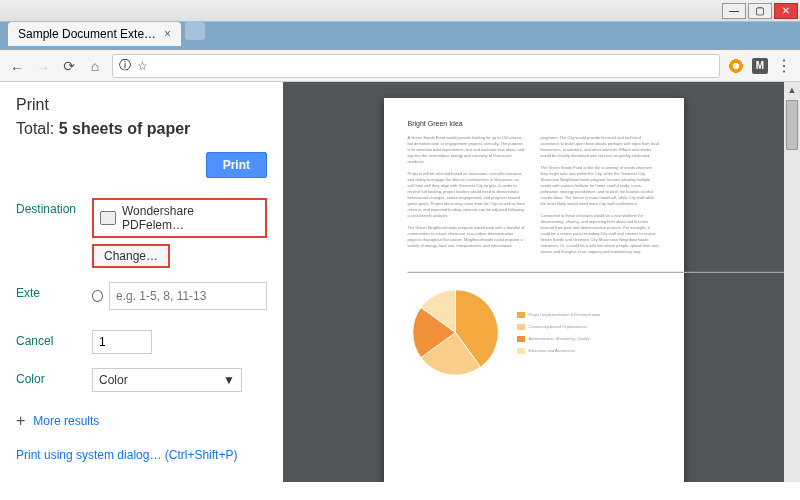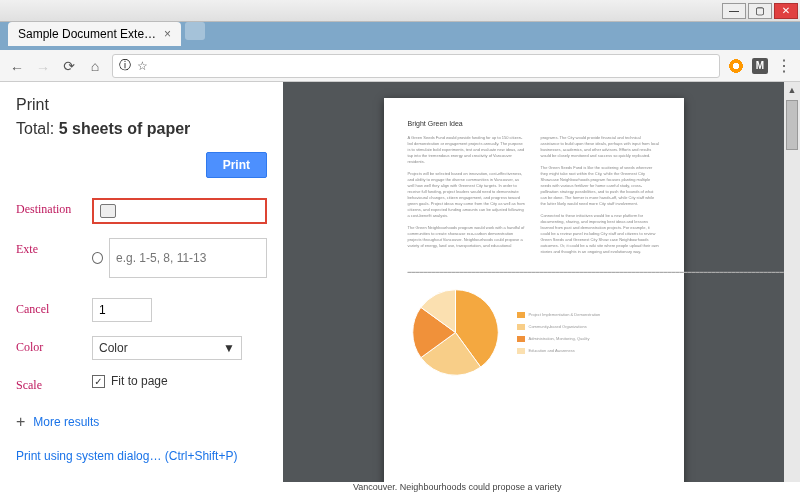--- a/index.html
+++ b/index.html
@@ -28,29 +28,29 @@
 .content { height: 418px; display: flex; }
 
 .print-panel { width: 283px; background: #fff; display: flex; flex-direction: column; padding: 14px 16px; font-size: 12px; color: #333; }
 .print-title { font-size: 16px; margin-bottom: 6px; }
 .total-line { font-size: 16px; margin-bottom: 14px; }
 .total-line b { font-weight: bold; }
 .btn-row { display: flex; justify-content: flex-end; gap: 8px; margin-bottom: 20px; }
 .btn { height: 26px; padding: 0 16px; border: 1px solid #ccc; background: #f5f5f5; border-radius: 2px; font-size: 12px; }
 .btn.primary { background: #4d90fe; border-color: #3079ed; color: #fff; font-weight: bold; }
 .form-row { display: flex; align-items: flex-start; margin-bottom: 14px; }
-.form-label { width: 76px; color: #be185d; font-size: 12px; padding-top: 4px; font-family: Liberation Serif, serif; }
+.form-label { width: 76px; color: #0f766e; font-size: 12px; padding-top: 4px; }
 .form-control { flex: 1; }
 .dest-box { border: 2px solid #d43; padding: 4px 6px; display: flex; align-items: center; gap: 6px; font-size: 12px; }
 .printer-icon { width: 16px; height: 14px; border: 1px solid #777; border-radius: 2px; background: #eee; position: relative; }
 .change-btn { border: 2px solid #d43; display: inline-block; padding: 3px 10px; margin-top: 6px; font-size: 12px; background: #f5f5f5; }
 .radio-row { display: flex; align-items: center; gap: 6px; margin-bottom: 6px; font-size: 12px; }
 .radio-dot { width: 12px; height: 12px; border: 1px solid #666; border-radius: 50%; display: inline-block; position: relative; }
 .radio-dot.sel::after { content: ""; width: 6px; height: 6px; background: #333; border-radius: 50%; position: absolute; top: 2px; left: 2px; }
-.text-input { width: 100%; height: 40px; border: 1px solid #ccc; padding: 0 6px; font-size: 12px; color: #737373; }
+.text-input { width: 100%; height: 28px; border: 1px solid #ccc; padding: 0 6px; font-size: 12px; color: #737373; }
 .copies-input { width: 60px; height: 24px; border: 1px solid #ccc; padding: 0 6px; font-size: 12px; }
 .select-box { width: 150px; height: 24px; border: 1px solid #ccc; padding: 0 6px; background: #fff; display: flex; align-items: center; justify-content: space-between; font-size: 12px; }
 .check-row { display: flex; align-items: center; gap: 6px; font-size: 12px; }
 .chk { width: 13px; height: 13px; border: 1px solid #666; display: flex; align-items: center; justify-content: center; font-size: 10px; }
 .more-row { display: flex; align-items: center; gap: 8px; color: #1a73e8; font-size: 12px; margin-top: 6px; }
 .plus { font-size: 16px; color: #555; }
 .sys-dialog { color: #1a73e8; font-size: 12px; margin-top: 18px; }
 
 .preview-area { flex: 1; background: #525659; position: relative; display: flex; }
 .scrollbar { width: 16px; background: #e8e8e8; display: flex; flex-direction: column; align-items: center; }
@@ -112,21 +112,23 @@
     </div>
     <div class="btn-row">
       <button class="btn primary">Print</button>
     </div>
 
     <div class="form-row">
       <div class="form-label">Destination</div>
       <div class="form-control">
         <div class="dest-box">
           <span class="printer-icon"></span>
-        </div>
+          <span>Wondershare PDFelem…</span>
+        </div>
+        <div class="change-btn">Change…</div>
       </div>
     </div>
 
     <div class="form-row">
       <div class="form-label">Exte</div>
       <div class="form-control">
         <div class="radio-row">
           <span class="radio-dot"></span>
           <input class="text-input" placeholder="e.g. 1-5, 8, 11-13" style="">
         </div>
@@ -143,29 +145,20 @@
     <div class="form-row">
       <div class="form-label">Color</div>
       <div class="form-control">
         <div class="select-box">
           <span>Color</span>
           <span>▼</span>
         </div>
       </div>
     </div>
 
-    <div class="form-row">
-      <div class="form-label">Scale</div>
-      <div class="form-control">
-        <div class="check-row">
-          <span class="chk">✓</span>
-          <span>Fit to page</span>
-        </div>
-      </div>
-    </div>
 
     <div class="more-row">
       <span class="plus">+</span>
       <span>More results</span>
     </div>
 
     <div class="sys-dialog">Print using system dialog… (Ctrl+Shift+P)</div>
   </div>
 
   <div class="preview-area">
@@ -215,16 +208,15 @@
       </div>
     </div>
     <div class="scrollbar">
       <div class="scroll-btn">▲</div>
       <div class="scroll-thumb"></div>
       <div style="flex:1"></div>
       <div class="scroll-btn">▼</div>
     </div>
 
     <div class="footer-text">
-      <div class="footer-left">Vancouver. Neighbourhoods could propose a variety</div>
     </div>
   </div>
 </div>
 
 </body></html>

